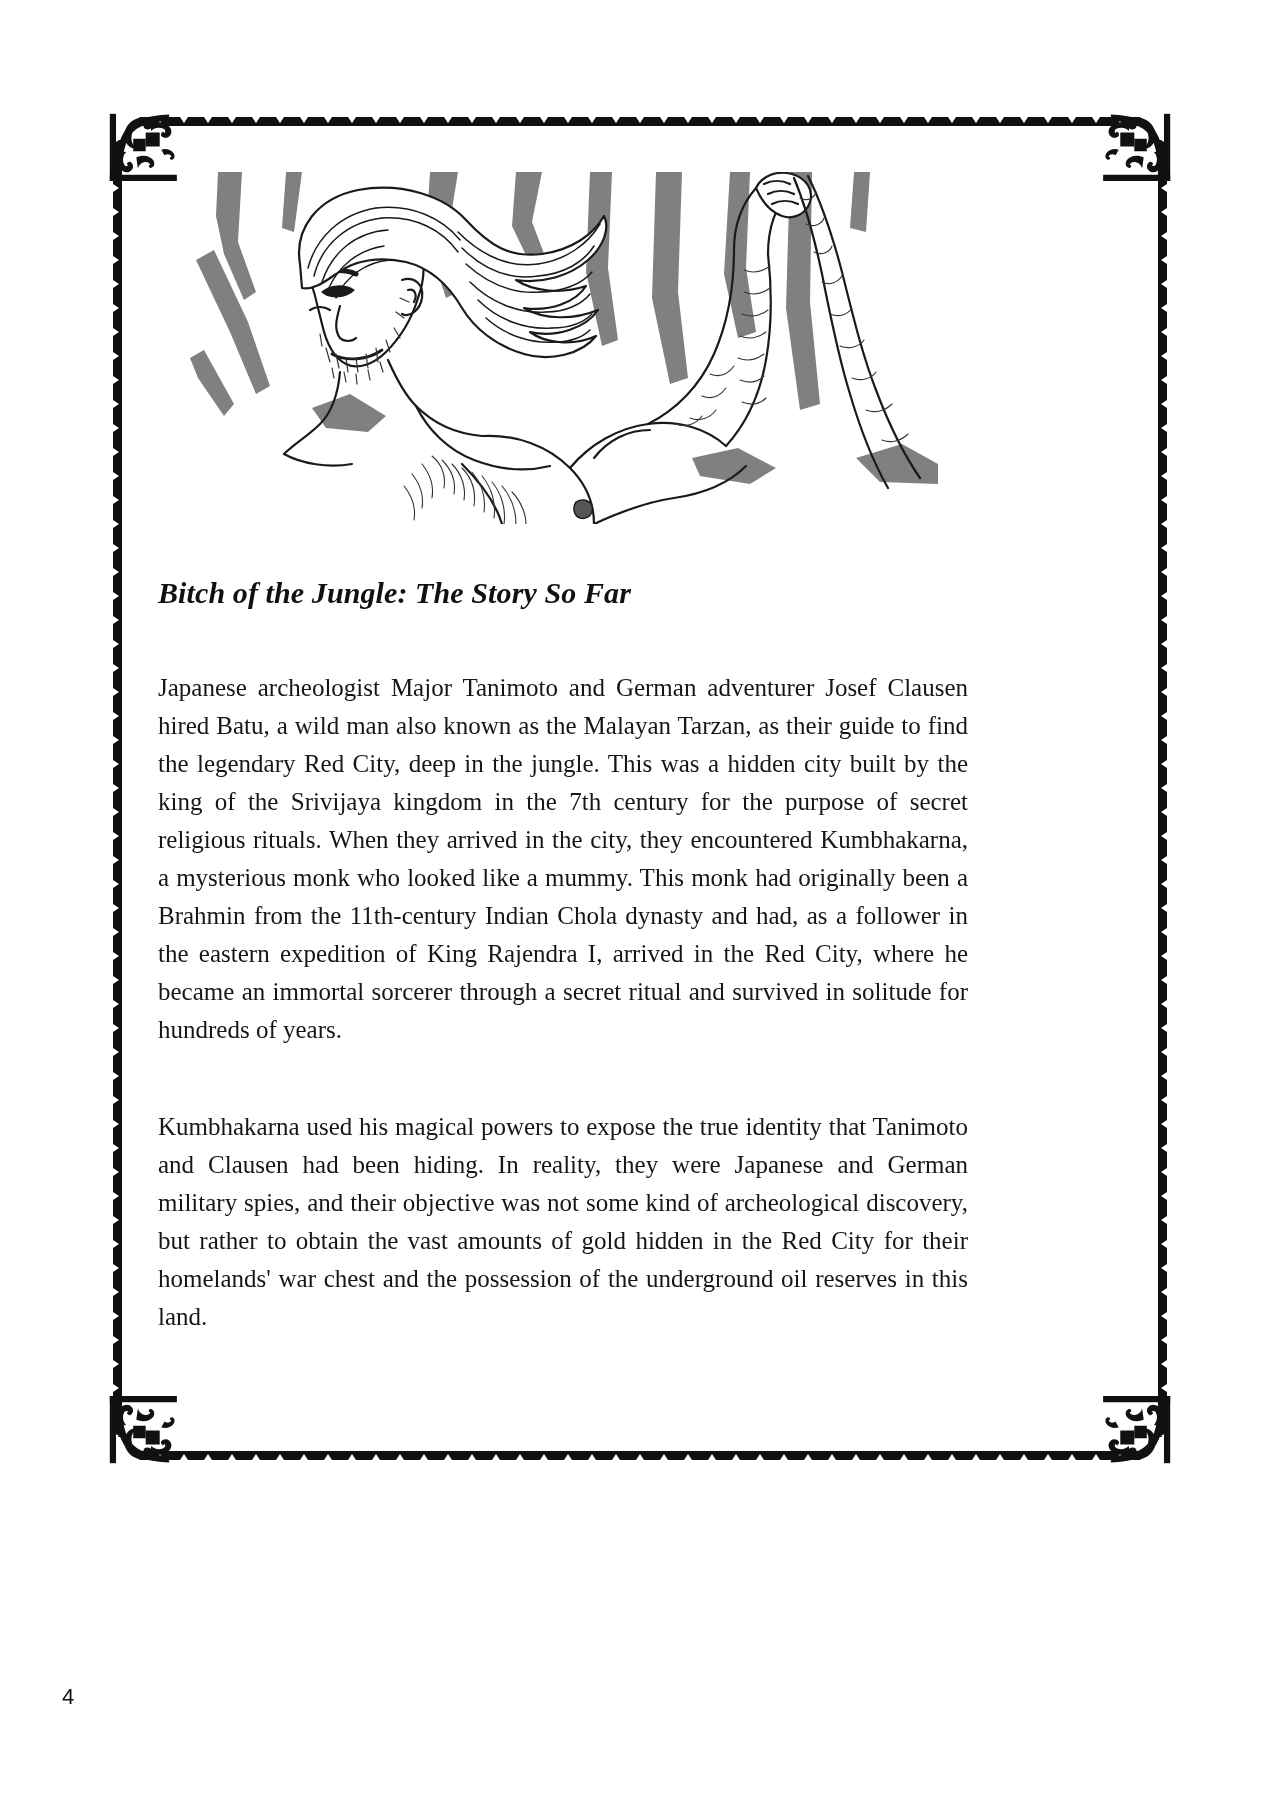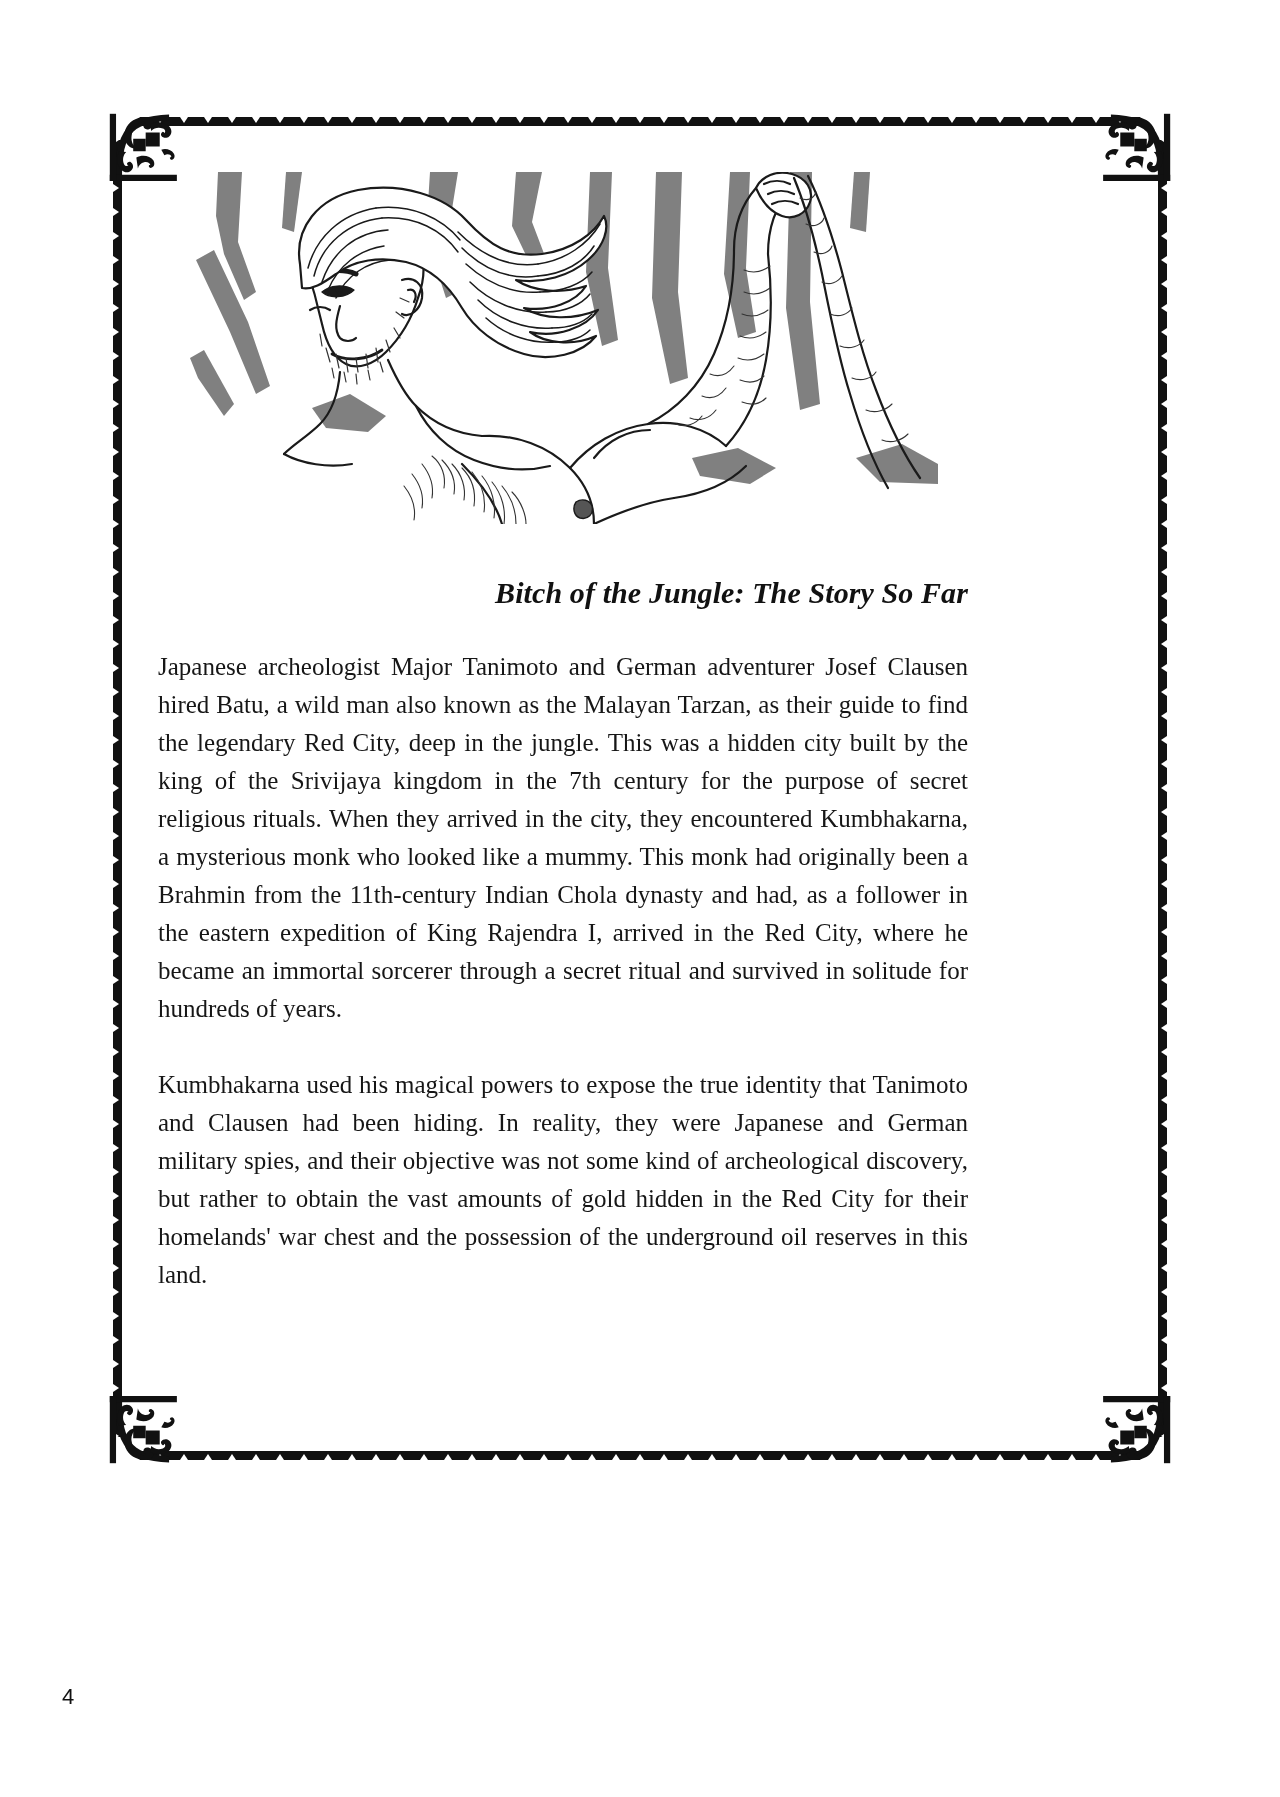--- a/index.html
+++ b/index.html
@@ -89,38 +89,38 @@
     left: 32px;
     width: 748px;
     height: 352px;
     background: #ffffff;
     overflow: hidden;
   }
   .illustration svg { display: block; }
 
   .story-title {
     margin-top: 52px;
-    text-align: right;
+    text-align: left;
     font-style: italic;
     font-weight: bold;
     font-size: 30px;
     letter-spacing: 0.1px;
     color: #111111;
     font-family: "Liberation Serif", "DejaVu Serif", serif;
   }
 
   .intro-line {
     margin-top: 72px;
     font-size: 25px;
     line-height: 1.52;
     color: #161616;
   }
 
   .body-par {
-    margin-top: 38px;
+    margin-top: 59px;
     font-size: 25px;
     line-height: 1.52;
     text-align: justify;
     text-justify: inter-word;
     color: #161616;
     hyphens: none;
   }
   .body-par.second { }
 
   .page-number {

